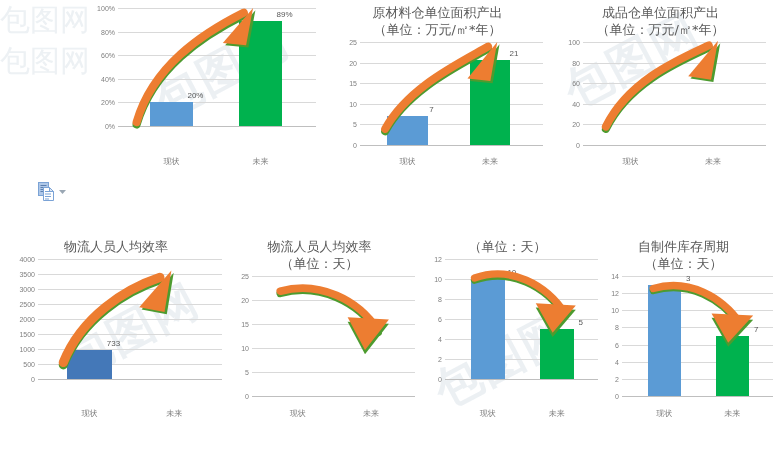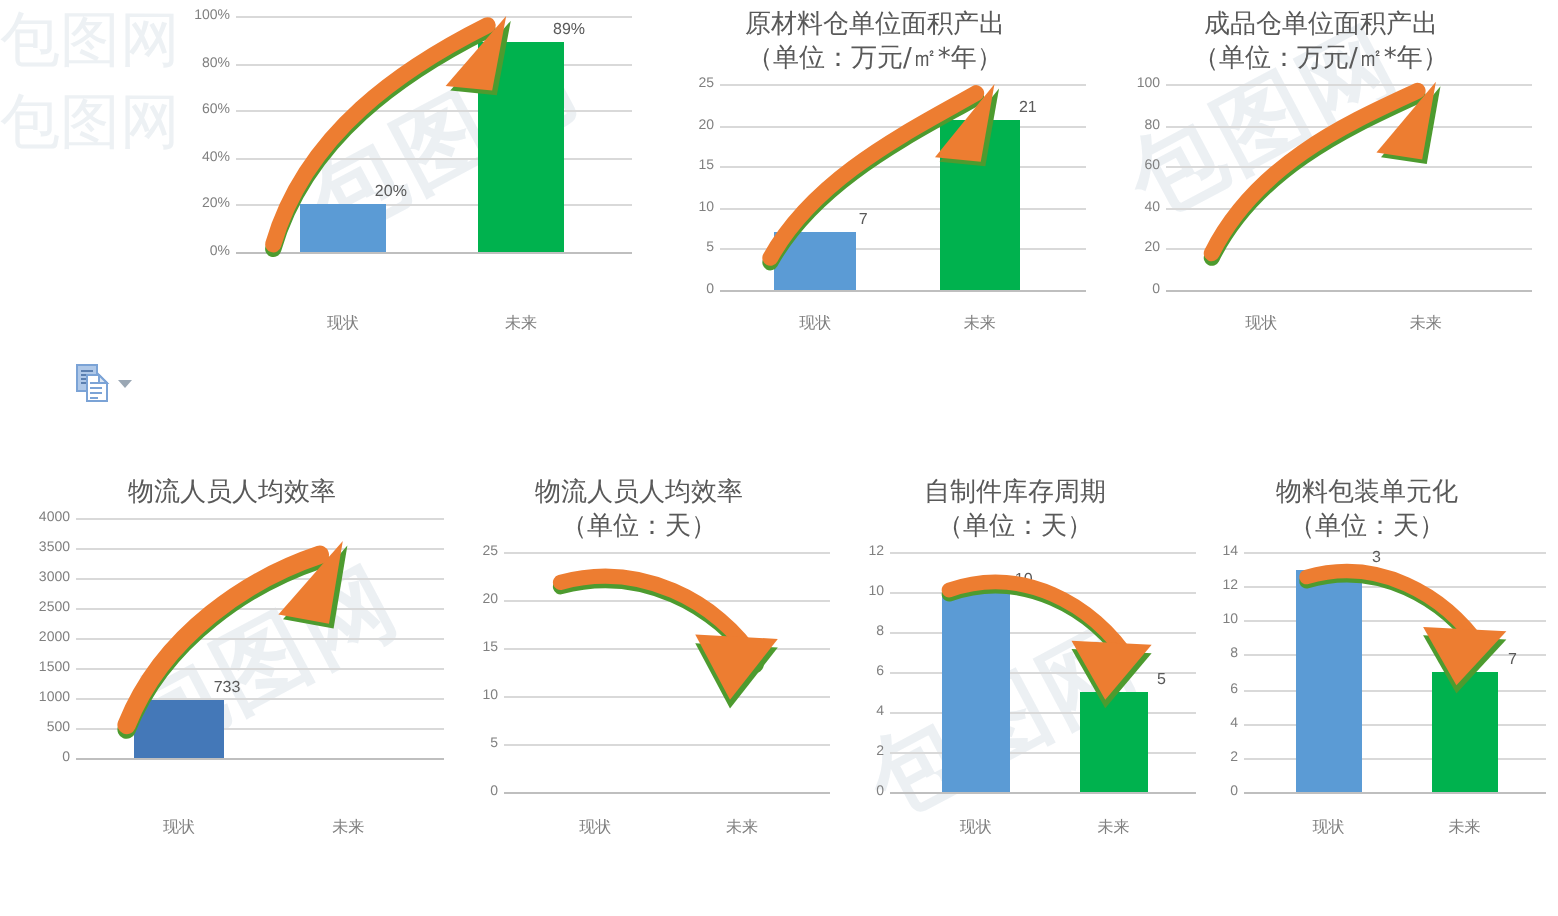--- a/index.html
+++ b/index.html
@@ -343,21 +343,20 @@
         <path d="M88 38 L126 40 L104 68 Z" fill="#ED7D31"></path>
       </svg>
     </div>
     <div class="xaxis" style="top:170px;">
       <div class="xlab" style="left:28%">现状</div>
       <div class="xlab" style="left:73%">未来</div>
     </div>
   </div>
 
   <div class="chart" style="left:415px;top:238px;width:185px;height:190px;">
-    <div class="chart-title">自制件库存周期</div>
     <div class="chart-sub">（单位：天）</div>
     <div class="plot-wrap" style="height:120px;">
       <div class="yaxis">
         <div class="ytick" style="top:100%">0</div>
         <div class="ytick" style="top:83.33%">2</div>
         <div class="ytick" style="top:66.67%">4</div>
         <div class="ytick" style="top:50%">6</div>
         <div class="ytick" style="top:33.33%">8</div>
         <div class="ytick" style="top:16.67%">10</div>
         <div class="ytick" style="top:0%">12</div>
@@ -386,21 +385,21 @@
         <path d="M86 42 L124 44 L102 70 Z" fill="#ED7D31"></path>
       </svg>
     </div>
     <div class="xaxis" style="top:170px;">
       <div class="xlab" style="left:28%">现状</div>
       <div class="xlab" style="left:73%">未来</div>
     </div>
   </div>
 
   <div class="chart" style="left:592px;top:238px;width:183px;height:190px;">
-    <div class="chart-title">物料包装单元化</div>
+    <div class="chart-title">自制件库存周期</div>
     <div class="chart-sub">（单位：天）</div>
     <div class="plot-wrap" style="height:120px;">
       <div class="yaxis">
         <div class="ytick" style="top:100%">0</div>
         <div class="ytick" style="top:85.71%">2</div>
         <div class="ytick" style="top:71.43%">4</div>
         <div class="ytick" style="top:57.14%">6</div>
         <div class="ytick" style="top:42.86%">8</div>
         <div class="ytick" style="top:28.57%">10</div>
         <div class="ytick" style="top:14.29%">12</div>

